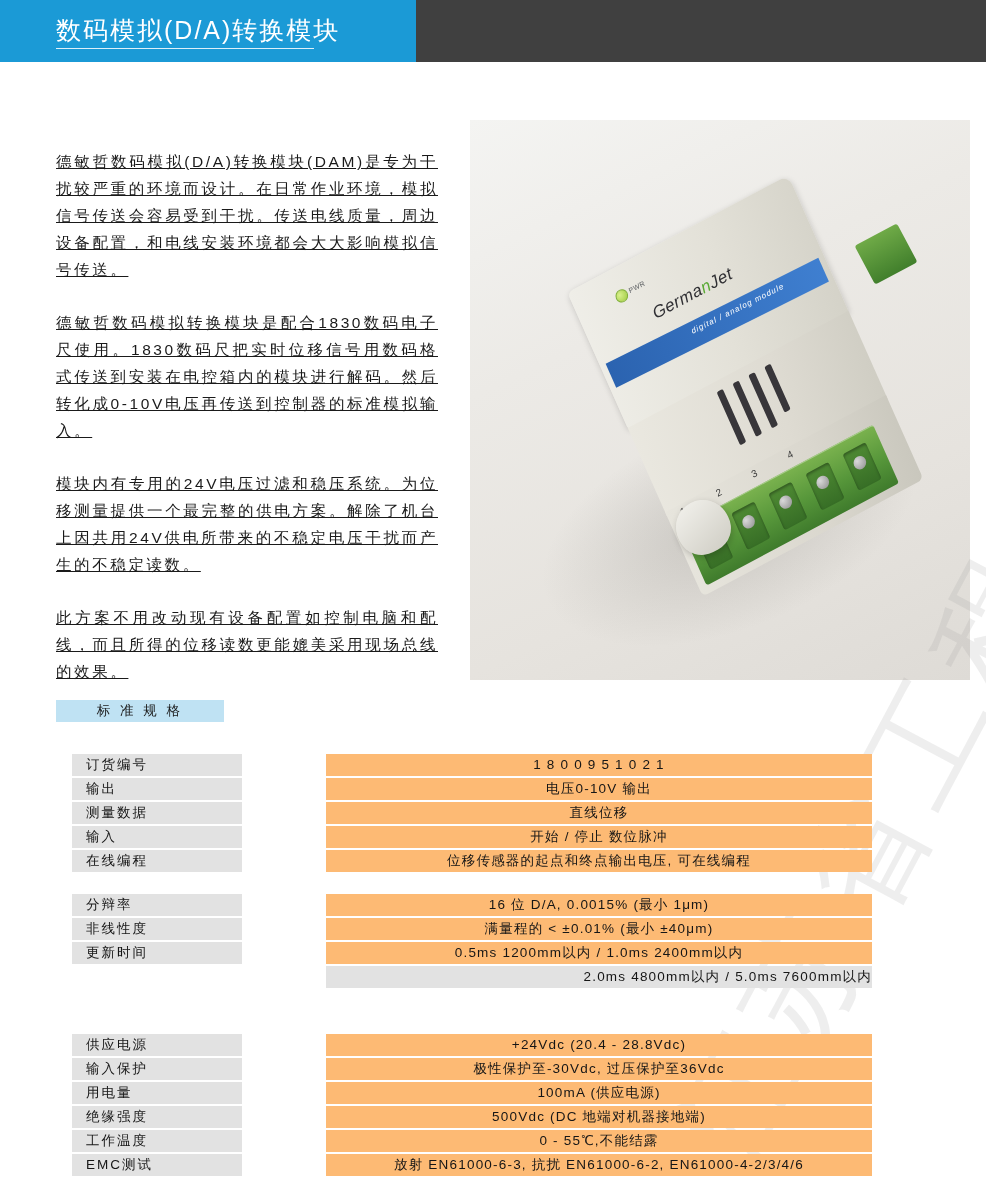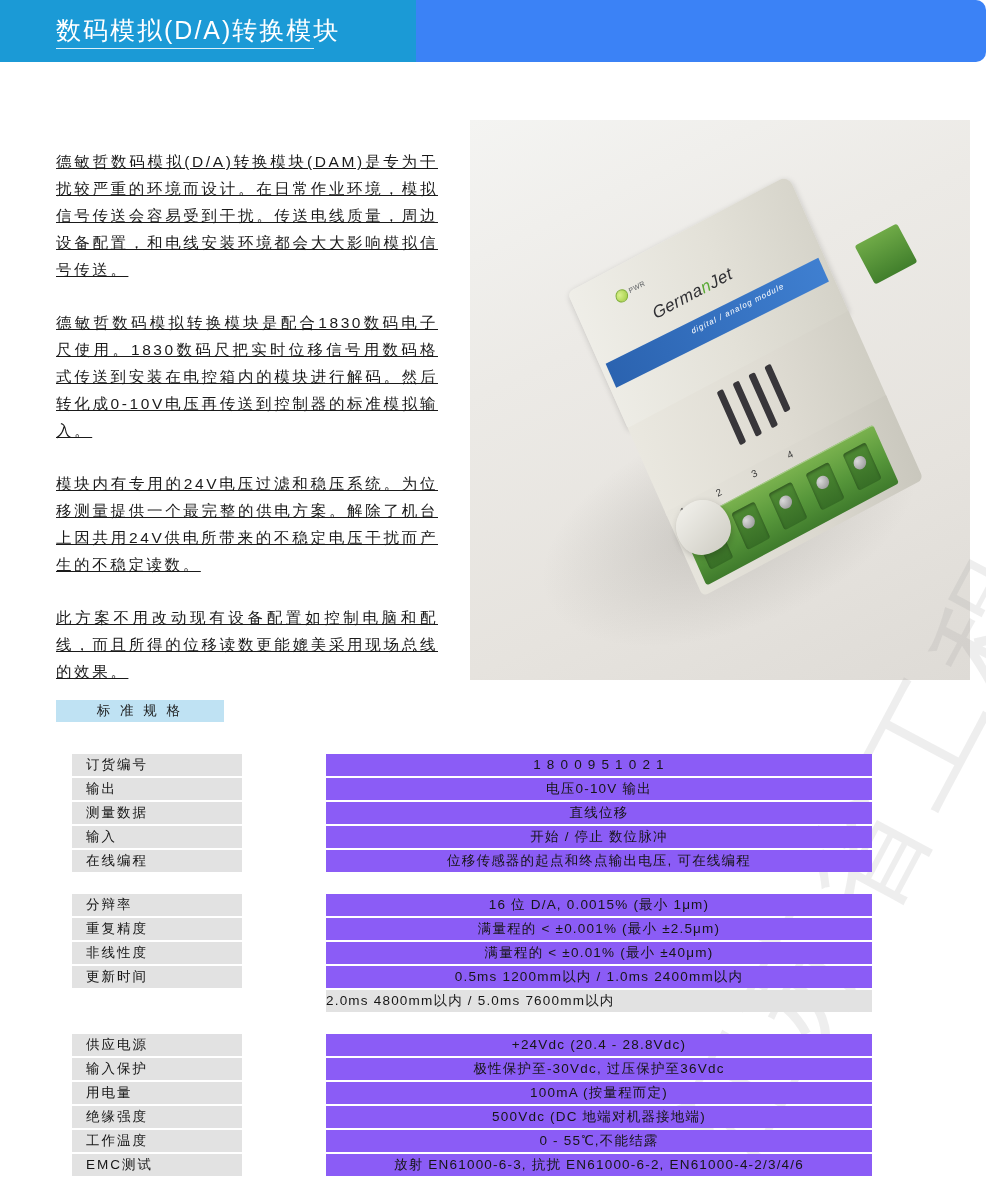--- a/index.html
+++ b/index.html
@@ -15,22 +15,21 @@
     color: #1a1a1a;
     overflow: hidden;
   }
 
   
   .header-bar {
     position: absolute;
     top: 0; left: 0;
     width: 986px;
     height: 62px;
-    background: #3b82f6;
-    border-radius: 10px;
+    background: #404040;
   }
   .header-blue {
     position: absolute;
     top: 0; left: 0;
     width: 416px;
     height: 62px;
     background: #1b9ad6;
   }
   .header-title {
     position: absolute;
@@ -287,32 +286,32 @@
     letter-spacing: 2px;
     line-height: 22px;
     padding-left: 14px;
     box-sizing: border-box;
     color: #161616;
     white-space: nowrap;
   }
   .row .gap { width: 84px; }
   .row .value {
     flex: 1;
-    background: #8b5cf6;
+    background: #fdba74;
     font-size: 13.5px;
     line-height: 22px;
     text-align: center;
     letter-spacing: 1.2px;
     color: #161616;
     white-space: nowrap;
     overflow: hidden;
   }
   .row.novalue .value { background: transparent; }
   .row .value.cont {
-    text-align: left;
+    text-align: right;
   }
 </style>
 </head>
 <body>
 
 <div class="header-bar">
   <div class="header-blue"></div>
   <div class="header-title">数码模拟(D/A)转换模块</div>
   <div class="header-underline"></div>
 </div>
@@ -403,25 +402,20 @@
   </div>
 </div>
 
 <div class="spec-table g2">
   <div class="row">
     <div class="label">分辩率</div>
     <div class="gap"></div>
     <div class="value">16 位 D/A, 0.0015% (最小 1μm)</div>
   </div>
   <div class="row">
-    <div class="label">重复精度</div>
-    <div class="gap"></div>
-    <div class="value">满量程的 &lt; ±0.001% (最小 ±2.5μm)</div>
-  </div>
-  <div class="row">
     <div class="label">非线性度</div>
     <div class="gap"></div>
     <div class="value">满量程的 &lt; ±0.01% (最小 ±40μm)</div>
   </div>
   <div class="row">
     <div class="label">更新时间</div>
     <div class="gap"></div>
     <div class="value">0.5ms 1200mm以内 / 1.0ms 2400mm以内</div>
   </div>
   <div class="row novalue">
@@ -438,21 +432,21 @@
     <div class="value">+24Vdc (20.4 - 28.8Vdc)</div>
   </div>
   <div class="row">
     <div class="label">输入保护</div>
     <div class="gap"></div>
     <div class="value">极性保护至-30Vdc, 过压保护至36Vdc</div>
   </div>
   <div class="row">
     <div class="label">用电量</div>
     <div class="gap"></div>
-    <div class="value">100mA (按量程而定)</div>
+    <div class="value">100mA (供应电源)</div>
   </div>
   <div class="row">
     <div class="label">绝缘强度</div>
     <div class="gap"></div>
     <div class="value">500Vdc (DC 地端对机器接地端)</div>
   </div>
   <div class="row">
     <div class="label">工作温度</div>
     <div class="gap"></div>
     <div class="value">0 - 55℃,不能结露</div>

